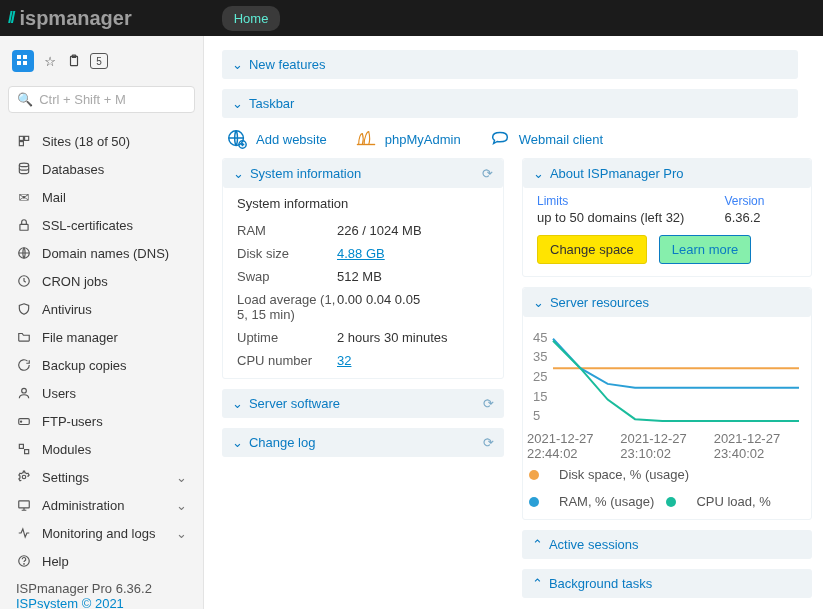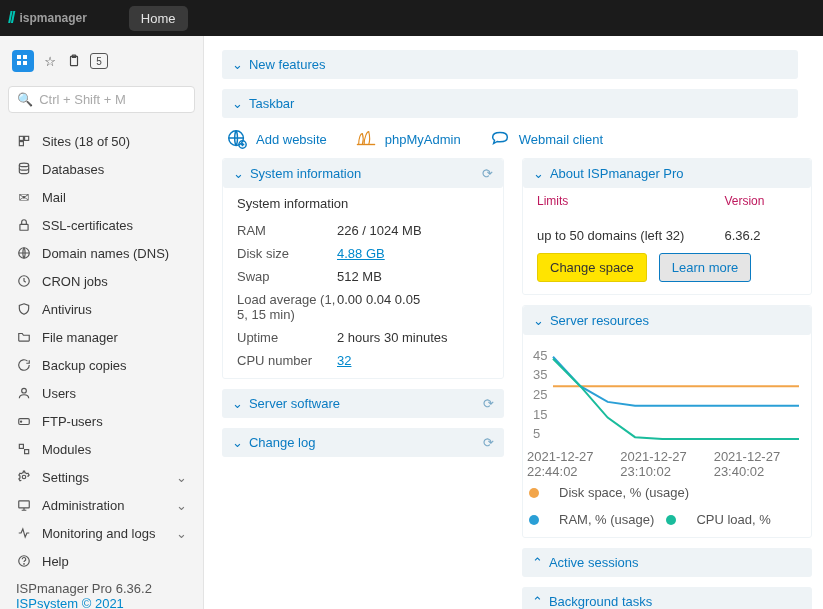--- a/index.html
+++ b/index.html
@@ -1,22 +1,22 @@
 <!DOCTYPE html>
 <html><head>
 <meta charset="utf-8">
 <style>
 *{box-sizing:border-box;margin:0;padding:0;font-family:-apple-system,BlinkMacSystemFont,"Segoe UI",Arial,sans-serif;font-size:13px}
 body{background:#fff;color:#333;width:823px;height:609px;overflow:hidden}
 a{color:#0088cc;text-decoration:underline;cursor:pointer}
 .topbar{height:36px;background:#1b1b1b;display:flex;align-items:center;padding:0 8px}
 .logo{display:flex;align-items:center;gap:2px}
 .logo-slash{color:#00c4b3;font-weight:700;font-size:17px;letter-spacing:-2px}
-.logo-text{color:#9e9e9e;font-weight:600;font-size:12px;margin-left:4px}
-.home-btn{margin-left:42px;background:#3a3a3a;color:#e5e5e5;border:none;border-radius:5px;padding:5px 12px;cursor:pointer}
+.logo-text{color:#9e9e9e;font-weight:600;font-size:20px;margin-left:4px}
+.home-btn{margin-left:90px;background:#3a3a3a;color:#5eead4;border:none;border-radius:10px;padding:5px 12px;cursor:pointer}
 .layout{display:flex;height:calc(100% - 36px)}
 .sidebar{width:204px;background:#f4f4f4;border-right:1px solid #e3e3e3;padding:10px 6px;display:flex;flex-direction:column}
 .sb-top{display:flex;gap:8px;align-items:center;margin-bottom:10px;padding:4px 6px}
 .sb-grid{width:22px;height:22px;border-radius:4px;background:#1f8fe6;display:flex;align-items:center;justify-content:center;color:#fff}
 .sb-ico{width:16px;height:16px;color:#444;display:inline-flex;align-items:center;justify-content:center}
 .search{display:flex;align-items:center;gap:6px;border:1px solid #ddd;background:#fff;border-radius:4px;padding:5px 8px;margin:0 2px 14px;color:#999}
 .search input{border:none;outline:none;flex:1;background:transparent;color:#666}
 .search input::placeholder{color:#aaa}
 .nav{list-style:none;padding:0 2px}
 .nav li{display:flex;align-items:flex-end;gap:10px;padding:6px 8px;cursor:pointer;color:#333}
@@ -35,24 +35,24 @@
 .tl{display:flex;align-items:center;gap:8px;color:#0a7bc2;cursor:pointer}
 .tl svg{color:#0a7bc2}
 .box{border:1px solid #eef3f6;border-radius:3px;margin-bottom:10px}
 .kv{padding:6px 14px}
 .kv-row{display:flex;padding:4px 0;font-size:12.5px}
 .kv-row .k{width:100px;color:#555}
 .kv-row .v{flex:1;color:#333}
 .subtitle{padding:8px 14px 2px;color:#333}
 .about-body{padding:6px 14px 12px}
 .ab-cols{display:flex;gap:40px;margin-bottom:10px}
-.ab-lbl{color:#be185d;font-size:12px;margin-bottom:20px}
+.ab-lbl{color:#3b82f6;font-size:12px;margin-bottom:2px}
 .btns{display:flex;gap:12px}
 .btn-y{background:#ffe400;border:1px solid #e6cd00;border-radius:3px;padding:6px 12px;cursor:pointer;color:#333}
-.btn-o{background:#e5e5e5;border:1px solid #0a7bc2;color:#0a7bc2;border-radius:3px;padding:6px 12px;cursor:pointer}
+.btn-o{background:#86efac;border:1px solid #0a7bc2;color:#0a7bc2;border-radius:3px;padding:6px 12px;cursor:pointer}
 .chart-wrap{padding:6px 8px;height:120px;position:relative}
 .chart-x{display:flex;justify-content:space-between;font-size:10px;color:#777;padding:0 4px;margin-top:-6px}
 .legend{display:flex;gap:12px;padding:6px 6px 10px;font-size:11px;color:#555;flex-wrap:wrap}
 .legend span{display:flex;align-items:center;gap:20px}
 .dot{width:10px;height:10px;border-radius:50%}
 svg{display:block}
 </style>
 </head>
 <body>
 

